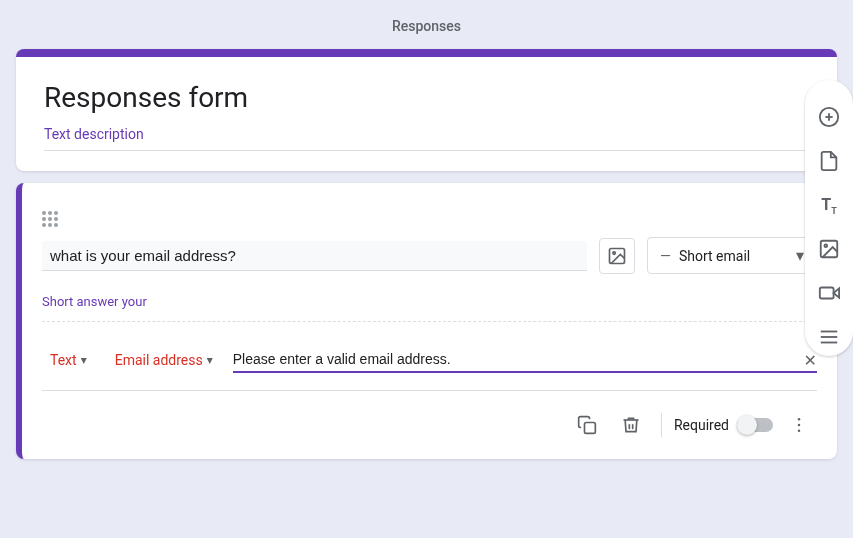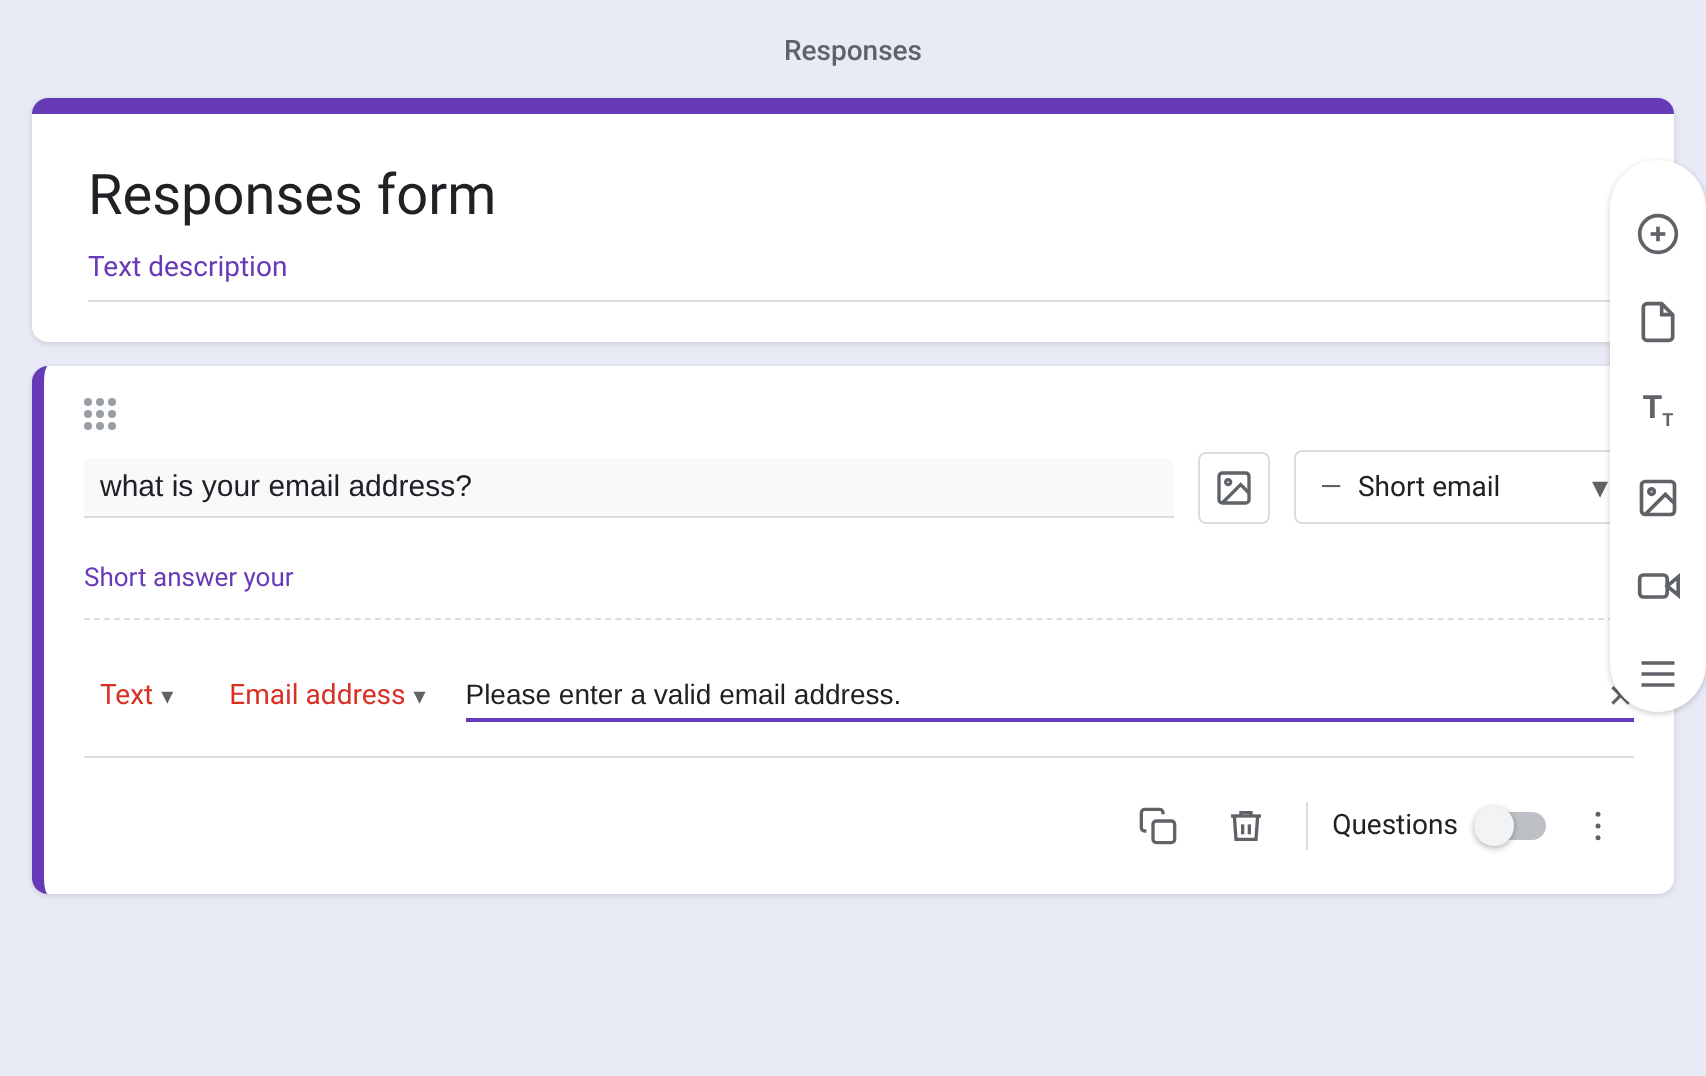--- a/index.html
+++ b/index.html
@@ -61,21 +61,21 @@
       border-bottom: 1px solid #dadce0;
       padding-bottom: 8px;
       cursor: pointer;
     }
 
     
     .question-card {
       background: white;
       border-radius: 8px;
       border-left: 6px solid #673ab7;
-      padding: 16px 20px 16px 20px;
+      padding: 28px 20px 16px 20px;
       box-shadow: 0 1px 3px rgba(0,0,0,0.12);
       position: relative;
     }
 
     .drag-handle {
       text-align: center;
       color: #9aa0a6;
       font-size: 16px;
       margin-bottom: 10px;
       letter-spacing: 2px;
@@ -408,21 +408,21 @@
           <polyline points="3 6 5 6 21 6"></polyline>
             <path d="M19 6l-1 14H6L5 6"></path>
             <path d="M10 11v6"></path>
             <path d="M14 11v6"></path>
             <path d="M9 6V4h6v2"></path>
         </svg>
       </div>
 
       <div class="divider-v"></div>
 
-      <span class="required-label">Questions</span>
+      <span class="required-label">Required</span>
 
       <div class="toggle-switch">
         <div class="toggle-track"></div>
         <div class="toggle-thumb"></div>
       </div>
 
       <div class="more-btn">
         <svg width="20" height="20" viewBox="0 0 24 24" fill="#5f6368">
           <circle cx="12" cy="5" r="1.5"></circle>
             <circle cx="12" cy="12" r="1.5"></circle>

